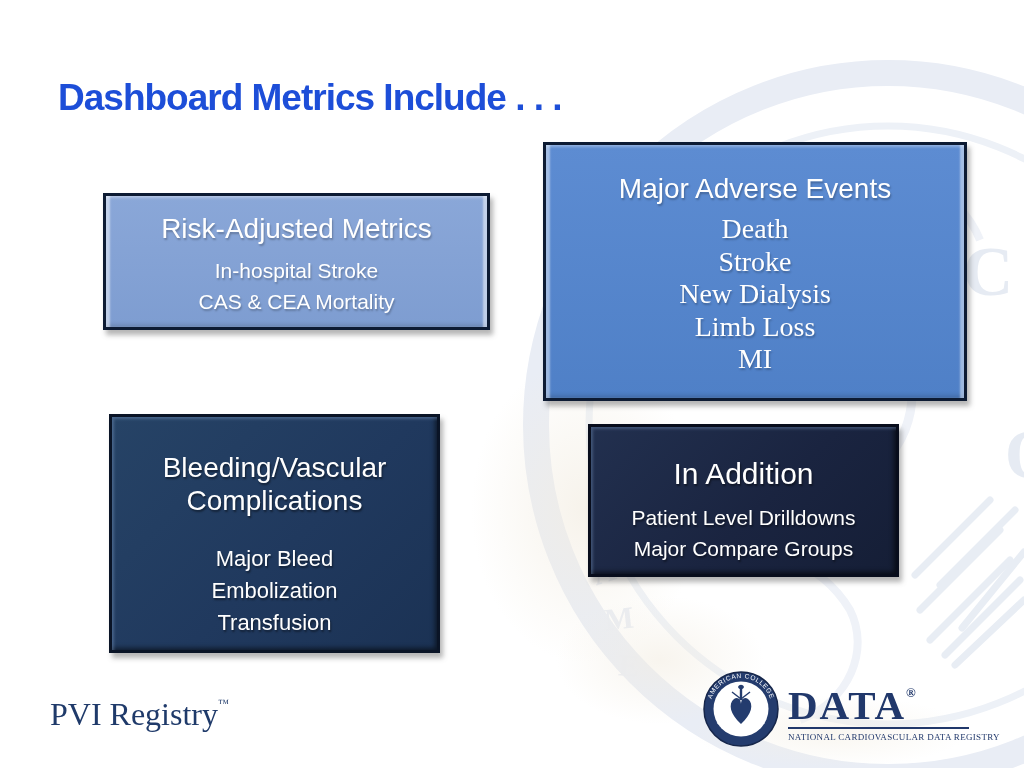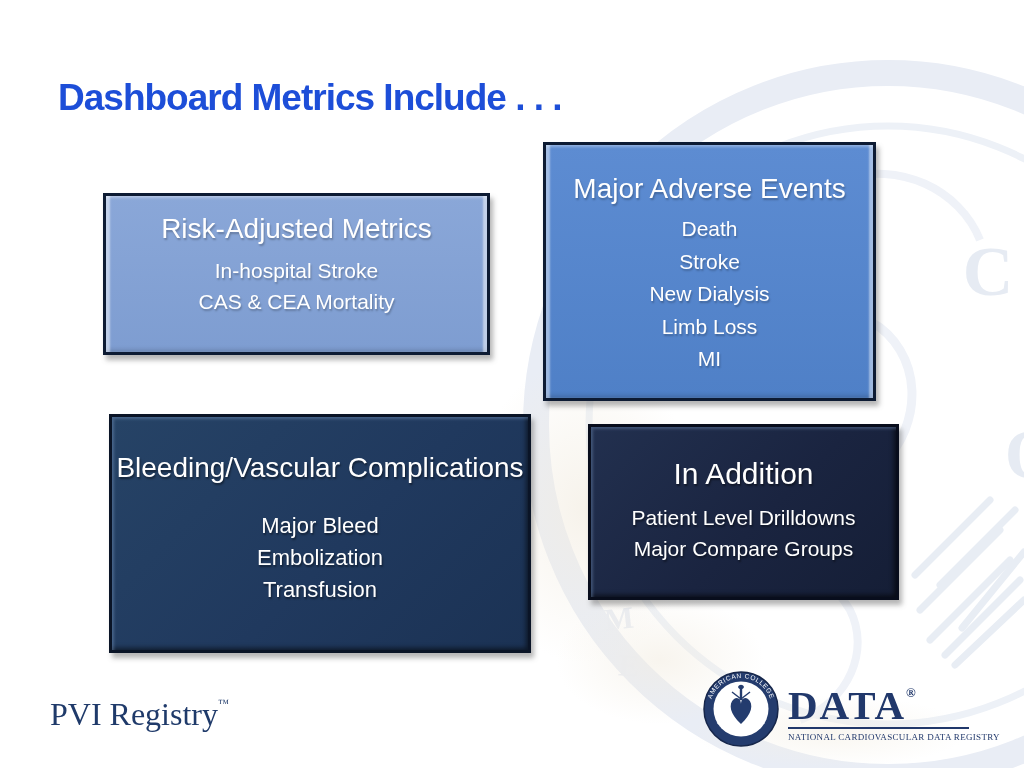--- a/index.html
+++ b/index.html
@@ -26,54 +26,54 @@
   
   .box{
     position:absolute;z-index:2;box-sizing:border-box;
     border:3px solid #0d1b33;color:#ffffff;text-align:center;
   }
   .box .box-title{font-weight:normal;}
   .box .box-item{font-weight:normal;}
   .light{text-shadow:1px 2px 2px rgba(0,0,0,.25);}
   .dark{text-shadow:1px 2px 2px rgba(0,0,0,.45);}
   #box-risk{
-    left:103px;top:193px;width:387px;height:162px;padding-top:15px;
+    left:103px;top:193px;width:387px;height:137px;padding-top:15px;
     background:linear-gradient(180deg,#8aa7d8 0%,#7e9dd1 100%);
     box-shadow:inset 5px 0 2px -1px rgba(255,255,255,.5),
                inset -5px 0 2px -1px rgba(255,255,255,.5),
                inset 0 4px 3px -2px rgba(255,255,255,.35),
                inset 0 -5px 5px -3px rgba(0,0,0,.18),
                3px 5px 5px rgba(90,90,90,.45);
   }
   #box-risk .box-title{font-size:28px;line-height:36px;margin-bottom:8px;}
   #box-risk .box-item{font-size:21px;line-height:31px;}
   #box-mae{
-    left:543px;top:142px;width:333px;height:259px;padding-top:27px;
+    left:543px;top:142px;width:424px;height:259px;padding-top:27px;
     background:linear-gradient(180deg,#5d8cd2 0%,#4f80c7 100%);
     box-shadow:inset 5px 0 2px -1px rgba(255,255,255,.45),
                inset -5px 0 2px -1px rgba(255,255,255,.45),
                inset 0 4px 3px -2px rgba(255,255,255,.3),
                inset 0 -5px 5px -3px rgba(0,0,0,.2),
                3px 5px 5px rgba(90,90,90,.45);
   }
   #box-mae .box-title{font-size:28px;line-height:34px;margin-bottom:7px;}
-  #box-mae .box-item{font-size:21px;line-height:32.5px;}
+  #box-mae .box-item{font-size:28px;line-height:32.5px;font-family:Liberation Serif, serif;}
   #box-bleeding{
-    left:109px;top:414px;width:422px;height:239px;padding-top:34px;
+    left:109px;top:414px;width:331px;height:239px;padding-top:34px;
     background:linear-gradient(135deg,#264366 0%,#20395e 55%,#1b3254 100%);
     border-color:#0a1426;
     box-shadow:inset 4px 4px 3px -2px rgba(130,160,200,.4),
                inset -4px -4px 5px -2px rgba(0,0,0,.55),
                3px 5px 5px rgba(90,90,90,.45);
   }
   #box-bleeding .box-title{font-size:28px;line-height:33px;}
   #box-bleeding .box-item{font-size:22px;line-height:32px;}
   #box-bleeding .box-items{margin-top:26px;}
   #box-addition{
-    left:588px;top:424px;width:311px;height:176px;padding-top:30px;
+    left:588px;top:424px;width:311px;height:153px;padding-top:30px;
     background:linear-gradient(135deg,#22304f 0%,#1a2440 55%,#151e36 100%);
     border-color:#080d1c;
     box-shadow:inset 4px 4px 3px -2px rgba(130,160,200,.35),
                inset -4px -4px 5px -2px rgba(0,0,0,.6),
                3px 5px 5px rgba(90,90,90,.45);
   }
   #box-addition .box-title{font-size:30px;line-height:34px;}
   #box-addition .box-item{font-size:21px;line-height:31px;}
   #box-addition .box-items{margin-top:11px;}
   

